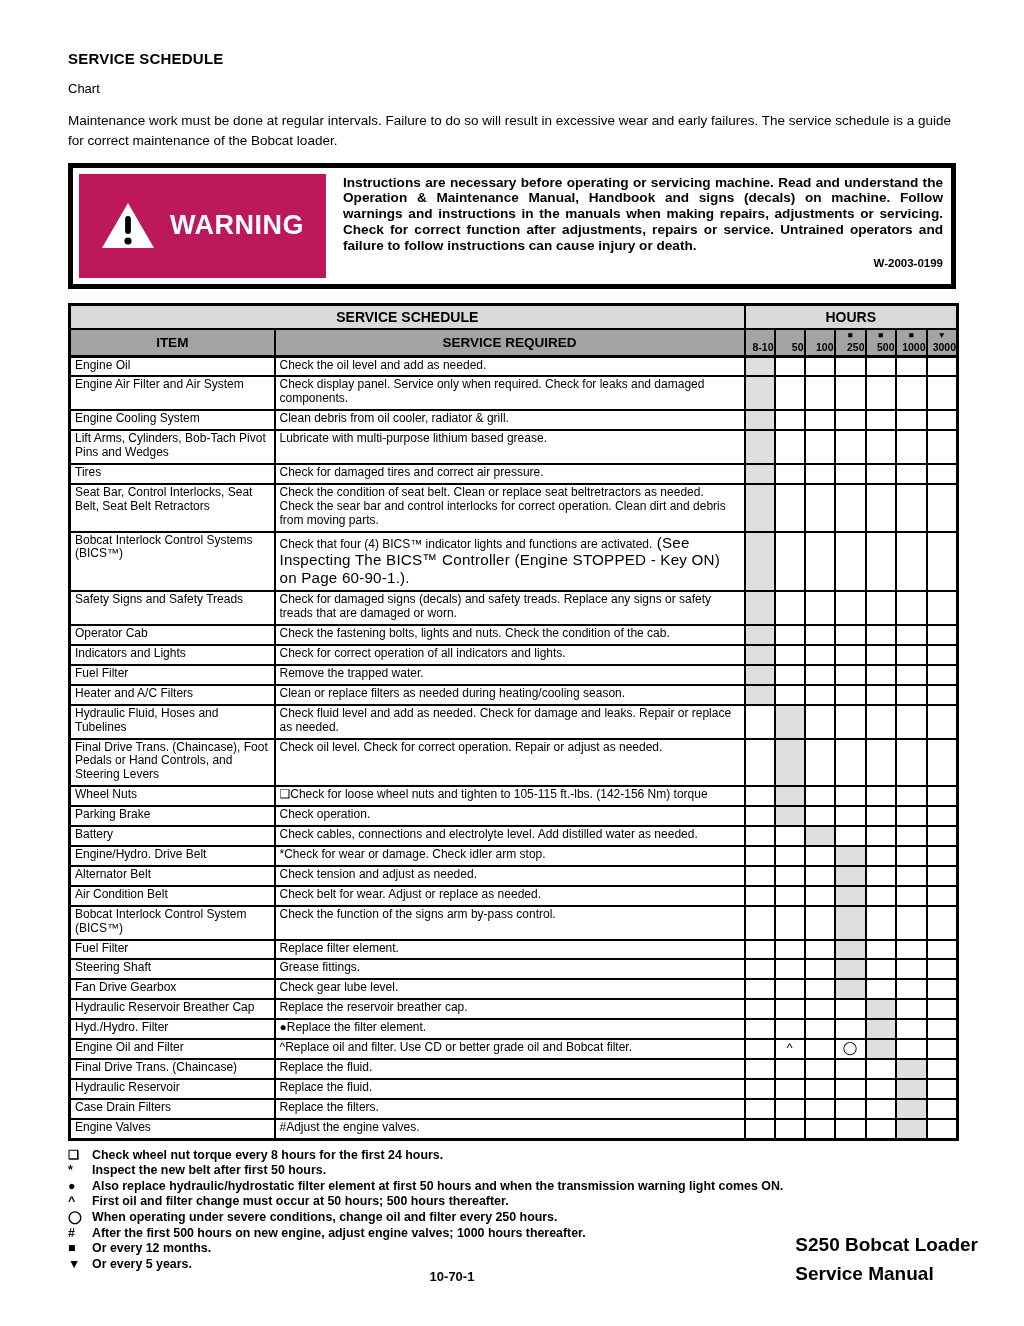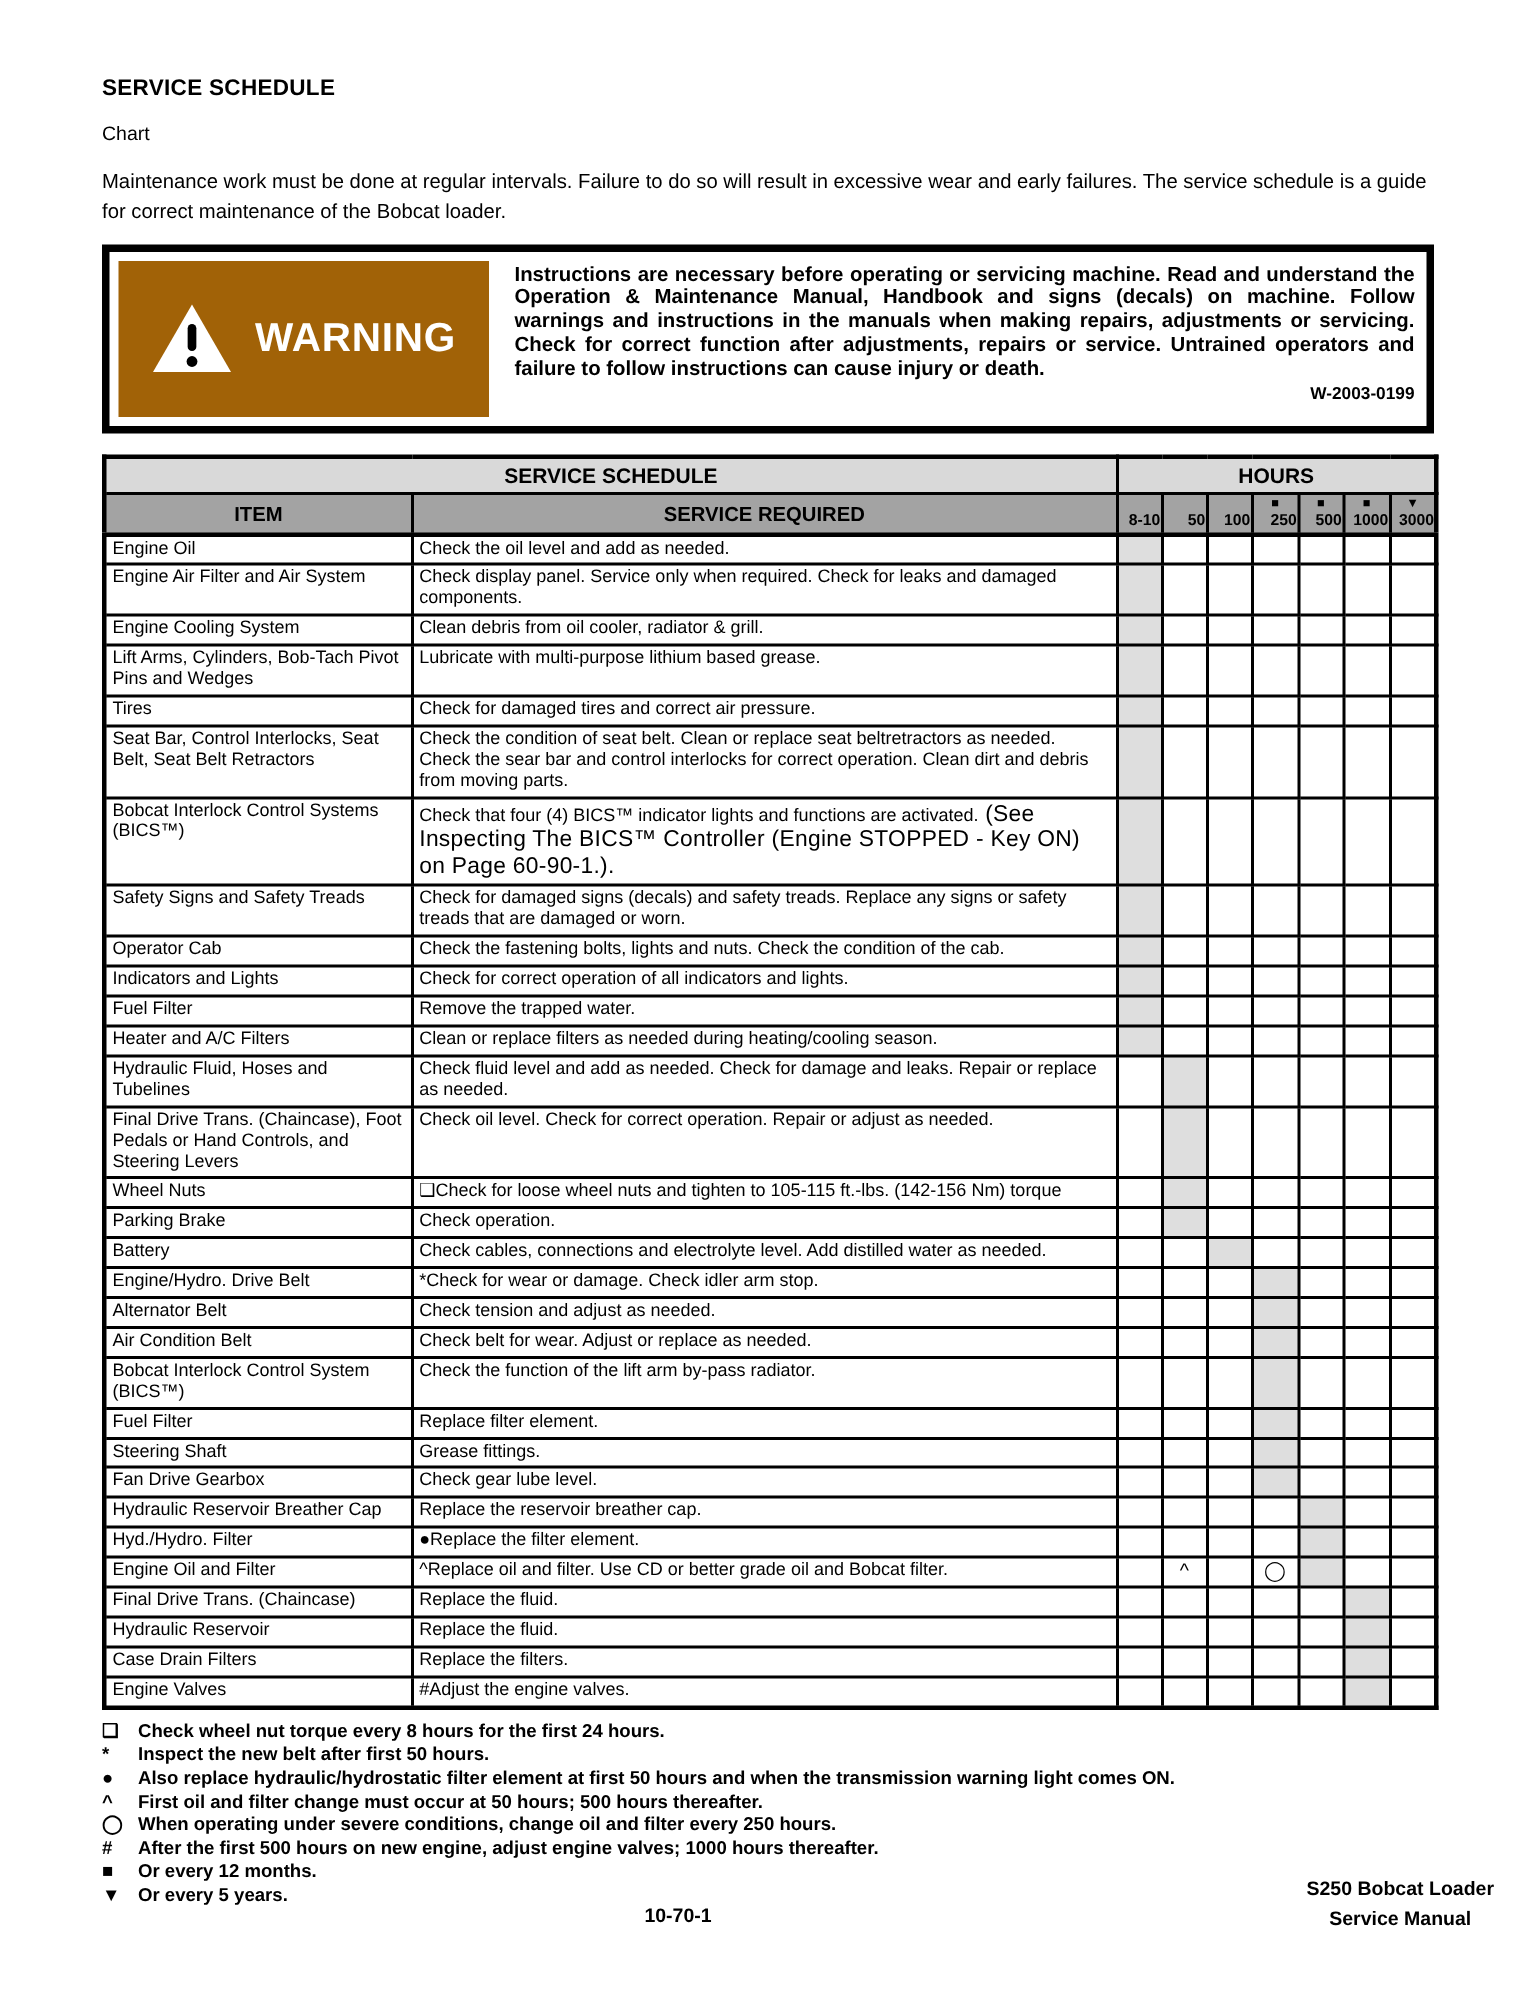--- a/index.html
+++ b/index.html
@@ -15,21 +15,21 @@
   }
   .page{position:relative;width:1024px;height:1326px;background:#fff;overflow:hidden;}
   .content{margin:0 47px 0 68px;width:888px;}
 
   .title{margin:0;padding-top:50px;font-size:15px;font-weight:700;letter-spacing:.2px;}
   .subtitle{margin:14px 0 0;font-size:13px;font-weight:400;}
   .intro{margin:15px 0 0;font-size:13.5px;line-height:1.5;}
 
   
   .warn{border:5px solid #000;margin-top:11px;display:flex;padding:6px;align-items:stretch;}
-  .warn-label{background:#a16207;color:#fff;width:247px;flex:none;display:flex;align-items:center;justify-content:center;gap:15px;min-height:104px;}
+  .warn-label{background:#be185d;color:#fff;width:247px;flex:none;display:flex;align-items:center;justify-content:center;gap:15px;min-height:104px;}
   .warn-tri{display:flex;align-items:center;}
   .warn-word{font-size:27px;font-weight:700;letter-spacing:.5px;}
   .warn-right{flex:1;padding:1px 2px 0 17px;}
   .warn-text{font-weight:700;font-size:13.6px;line-height:1.17;text-align:justify;}
   .warn-code{text-align:right;font-weight:700;font-size:11.5px;margin-top:3px;}
 
   
   table{border-collapse:collapse;width:888px;margin-top:14px;table-layout:fixed;border:3px solid #000;}
   th,td{border:2px solid #000;}
   .t-big th{background:var(--hdr-bg);font-size:14px;font-weight:700;padding:3px 0 3px;text-align:center;}
@@ -46,21 +46,21 @@
   .lg{font-size:15.2px;letter-spacing:.2px;}
 
   
   .fns{margin-top:7px;font-weight:700;font-size:12.4px;}
   .fn{display:flex;line-height:1.26;}
   .fn-sym{width:24px;flex:none;}
   .fn-text{flex:1;}
 
   
   .pagenum{position:absolute;bottom:42px;left:0;width:904px;text-align:center;font-size:13px;font-weight:700;}
-  .docinfo{position:absolute;bottom:38px;right:28px;text-align:center;font-size:13px;font-weight:700;line-height:1.5;}
+  .docinfo{position:absolute;bottom:38px;right:46px;text-align:left;font-size:19px;font-weight:700;line-height:1.5;}
 </style>
 </head>
 <body>
 
 <div class="page">
   <div class="content">
 
     <h1 class="title">SERVICE SCHEDULE</h1>
     <h2 class="subtitle">Chart</h2>
     <p class="intro">Maintenance work must be done at regular intervals. Failure to do so will result in excessive wear and early failures. The service schedule is a guide for correct maintenance of the Bobcat loader.</p>
@@ -348,21 +348,21 @@
             <td class="c-hr"></td>
             <td class="c-hr"></td>
             <td class="c-hr"></td>
             <td class="c-hr shaded"></td>
             <td class="c-hr"></td>
             <td class="c-hr"></td>
             <td class="c-hr"></td>
           </tr>
           <tr>
             <td class="c-item">Bobcat Interlock Control System (BICS™)</td>
-            <td class="c-serv">Check the function of the lift arm by-pass radiator.</td>
+            <td class="c-serv">Check the function of the signs arm by-pass control.</td>
             <td class="c-hr"></td>
             <td class="c-hr"></td>
             <td class="c-hr"></td>
             <td class="c-hr shaded"></td>
             <td class="c-hr"></td>
             <td class="c-hr"></td>
             <td class="c-hr"></td>
           </tr>
           <tr>
             <td class="c-item">Fuel Filter</td>

